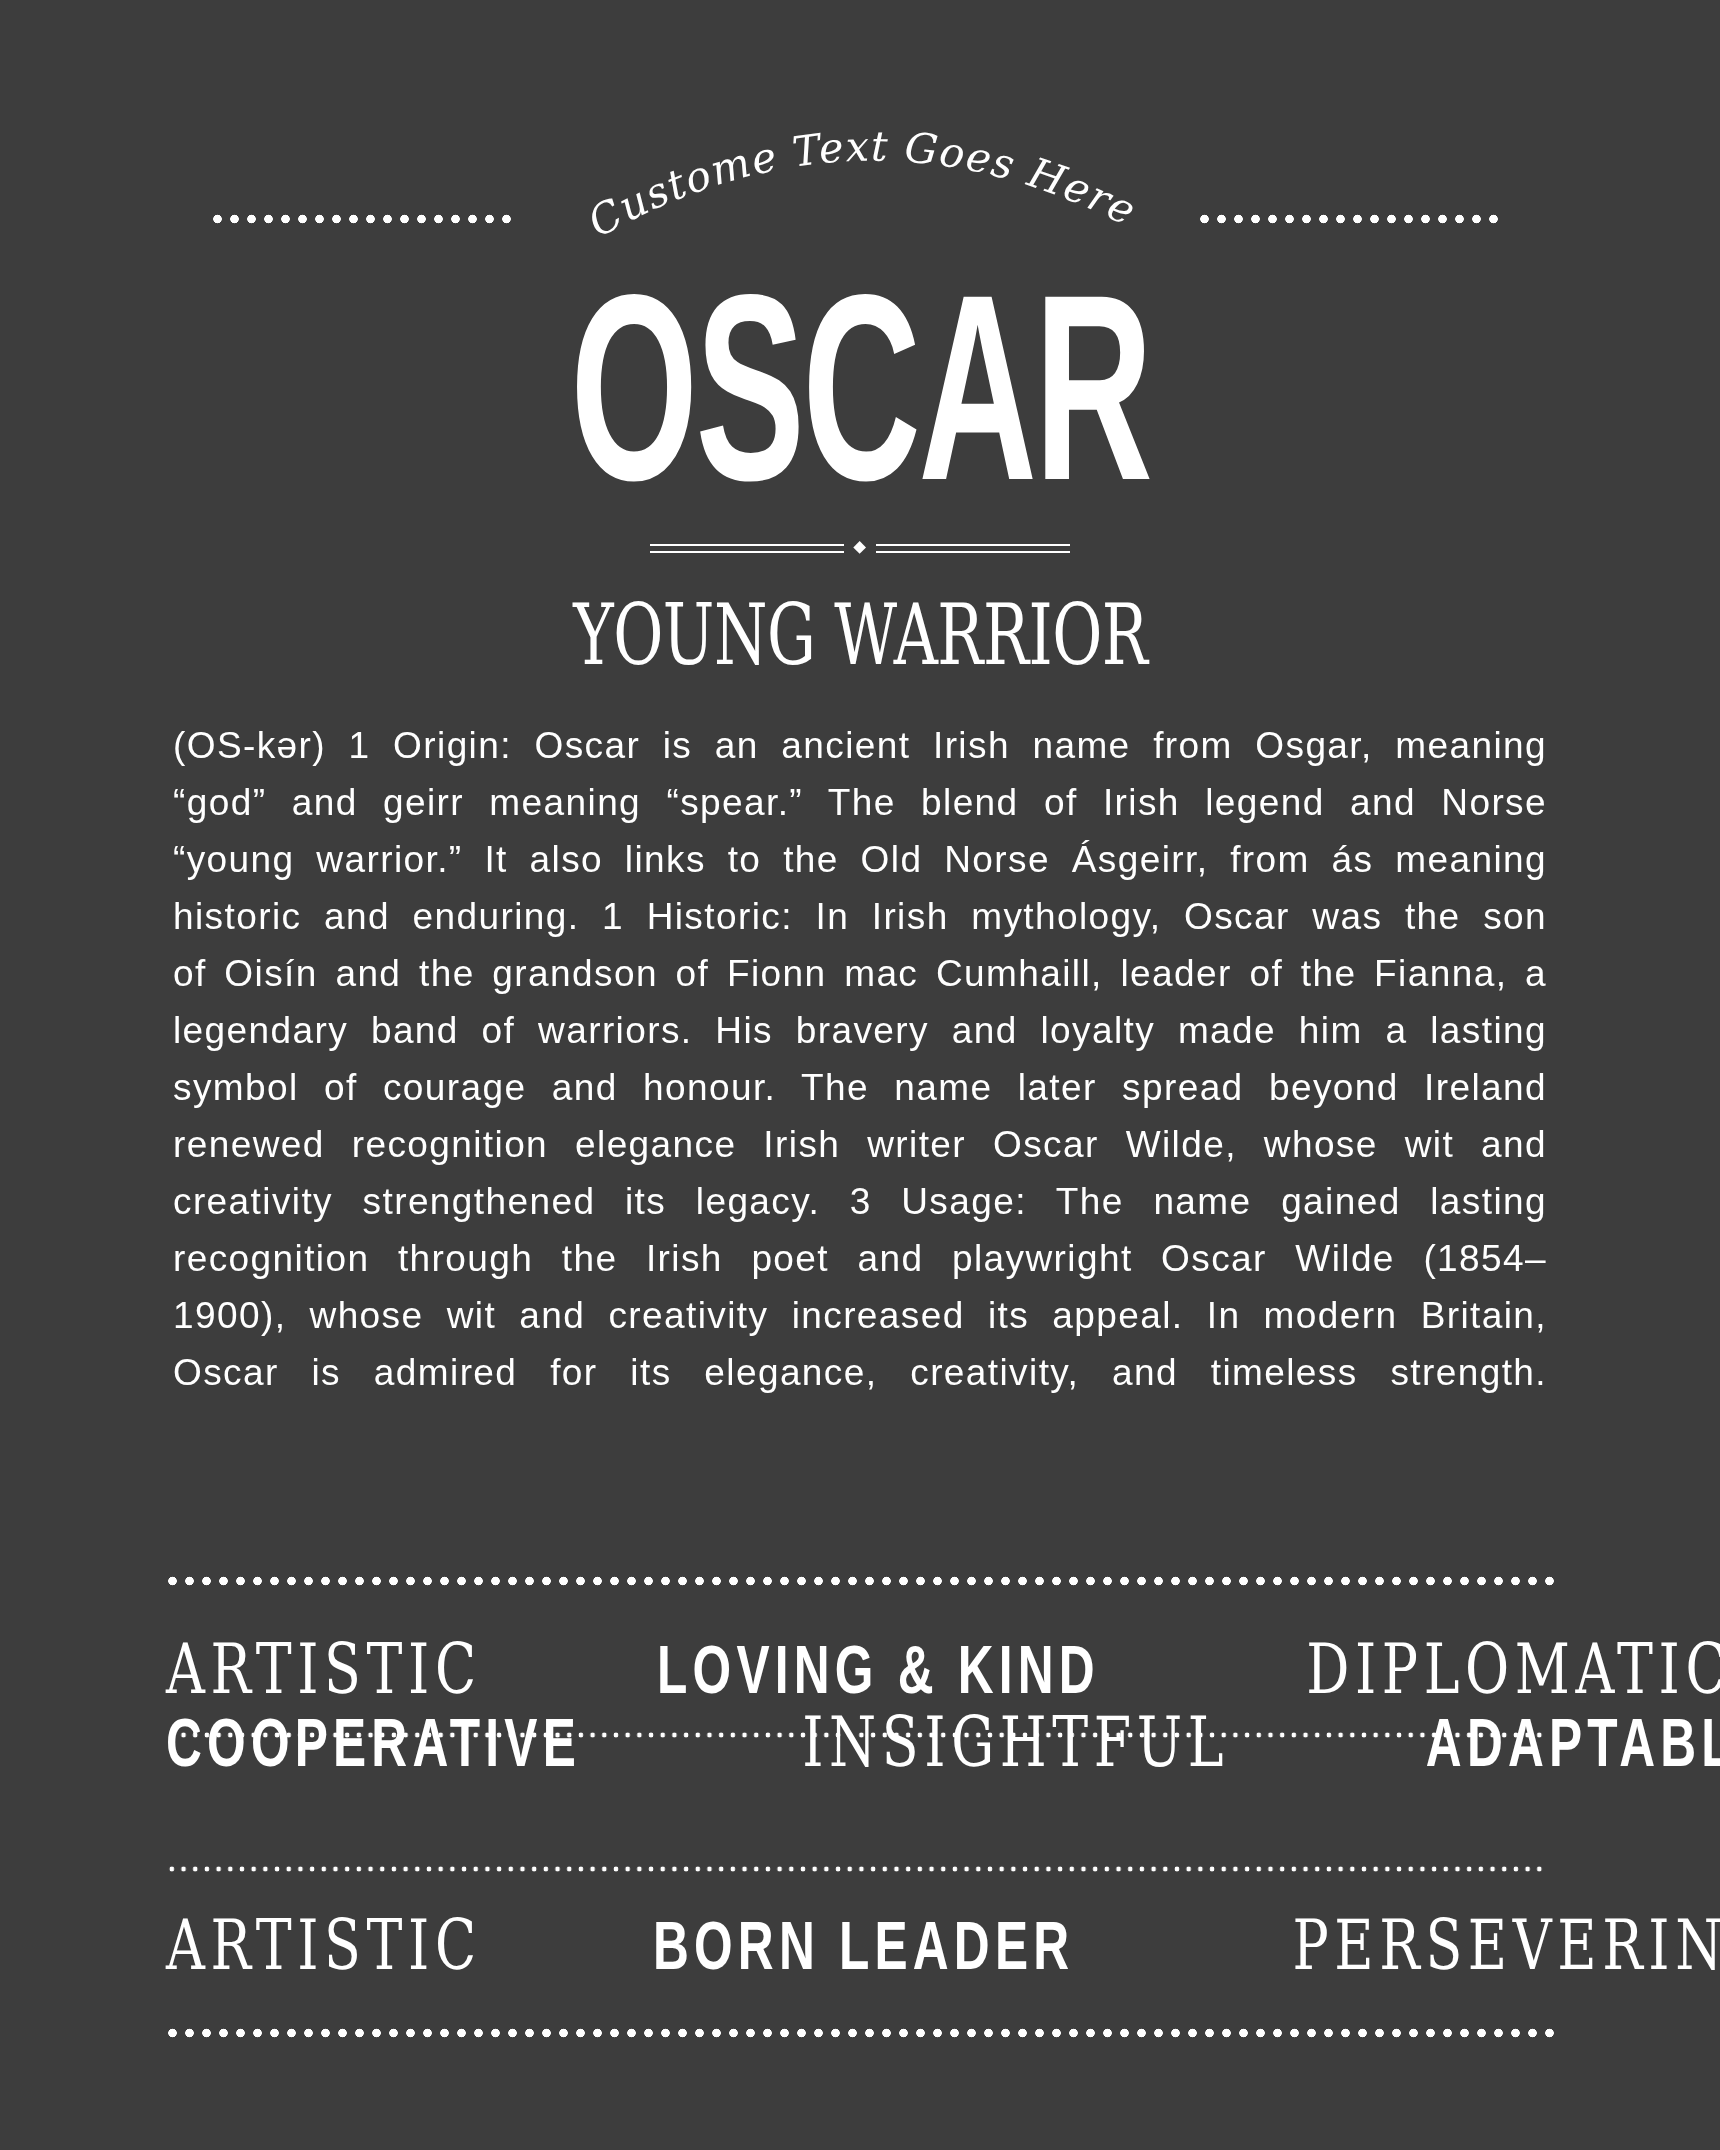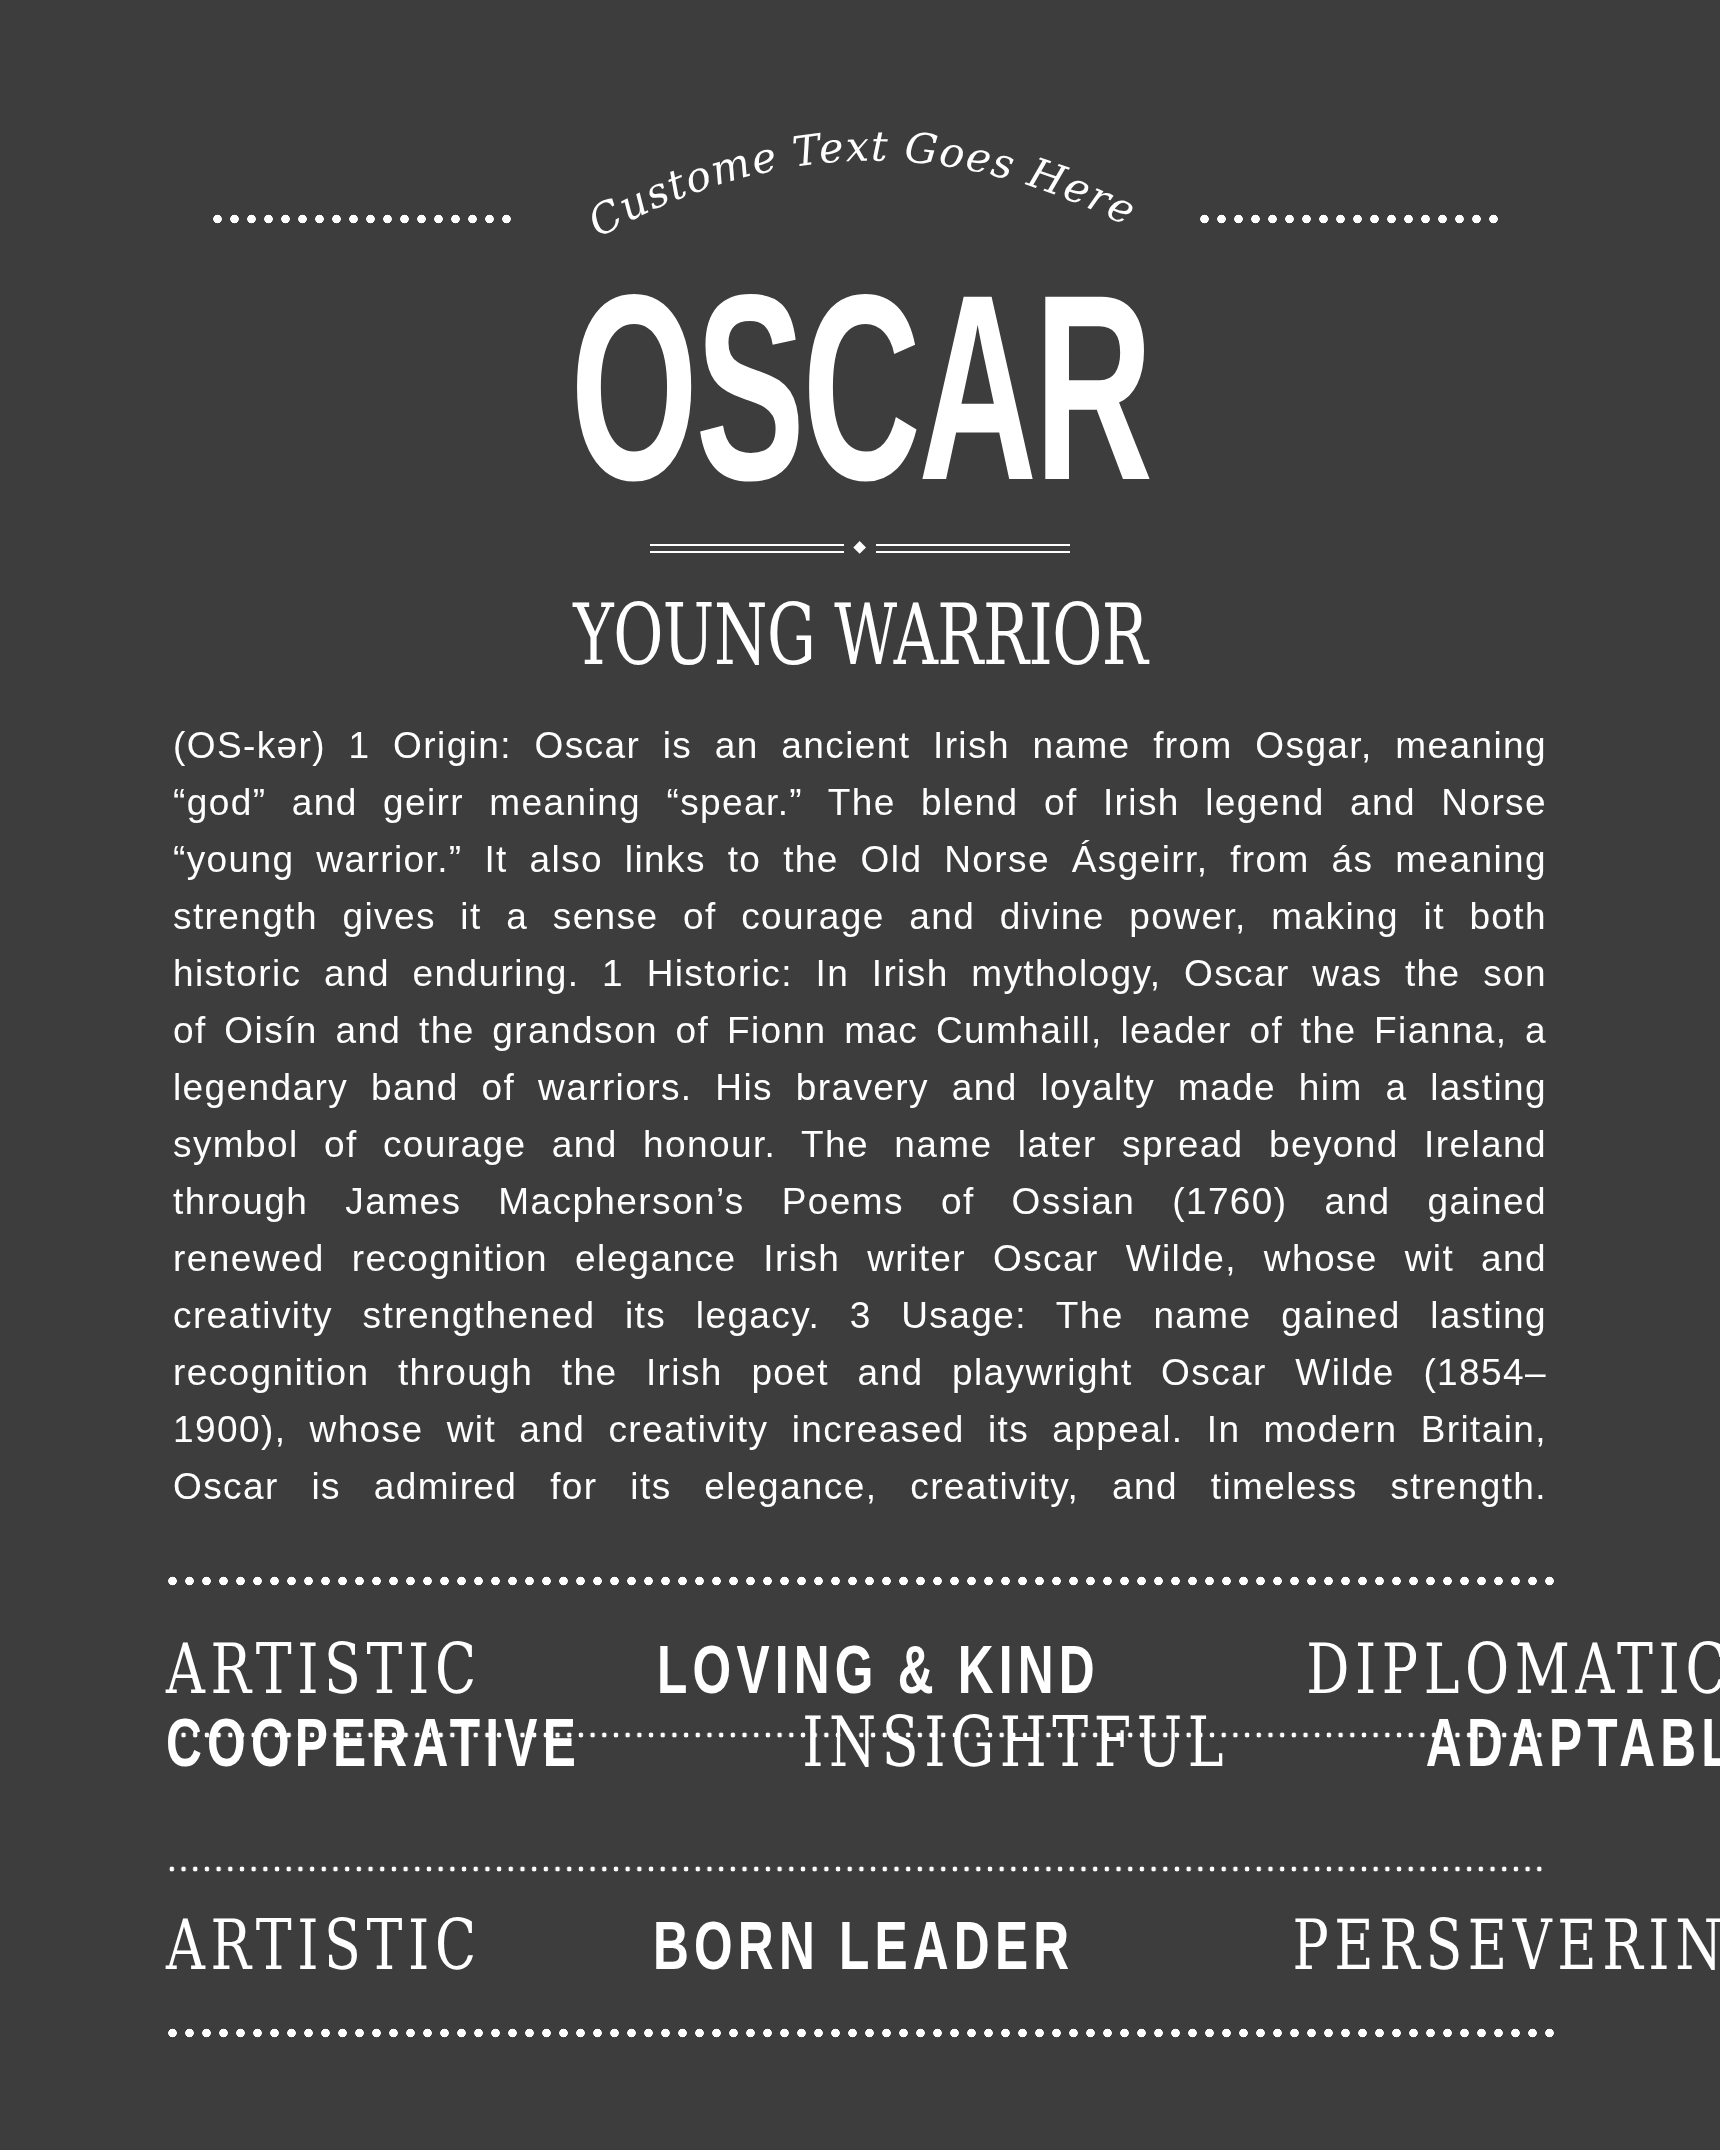--- a/index.html
+++ b/index.html
@@ -139,26 +139,24 @@
   <div class="diamond"></div>
   <div class="lines right"></div>
 </div>
 
 <div class="abs meaning">YOUNG WARRIOR</div>
 
 <div class="abs body-text">
   <span class="line">(OS-kər) 1 Origin: Oscar is an ancient Irish name from Osgar, meaning</span>
   <span class="line">“god” and geirr meaning “spear.” The blend of Irish legend and Norse</span>
   <span class="line">“young warrior.” It also links to the Old Norse Ásgeirr, from ás meaning</span>
-  <span class="line">strength gives it a sense of courage and divine power, making it both</span>
   <span class="line">historic and enduring. 1 Historic: In Irish mythology, Oscar was the son</span>
   <span class="line">of Oisín and the grandson of Fionn mac Cumhaill, leader of the Fianna, a</span>
   <span class="line">legendary band of warriors. His bravery and loyalty made him a lasting</span>
   <span class="line">symbol of courage and honour. The name later spread beyond Ireland</span>
-  <span class="line">through James Macpherson’s Poems of Ossian (1760) and gained</span>
   <span class="line">renewed recognition elegance Irish writer Oscar Wilde, whose wit and</span>
   <span class="line">creativity strengthened its legacy. 3 Usage: The name gained lasting</span>
   <span class="line">recognition through the Irish poet and playwright Oscar Wilde (1854–</span>
   <span class="line">1900), whose wit and creativity increased its appeal. In modern Britain,</span>
   <span class="line">Oscar is admired for  its  elegance, creativity, and timeless strength.</span>
 </div>
 
 <div class="abs dots-big" style="left:164px; top:1576px; width:1394px;"></div>
 
 <div class="abs trait-row" style="top:1630px;">

